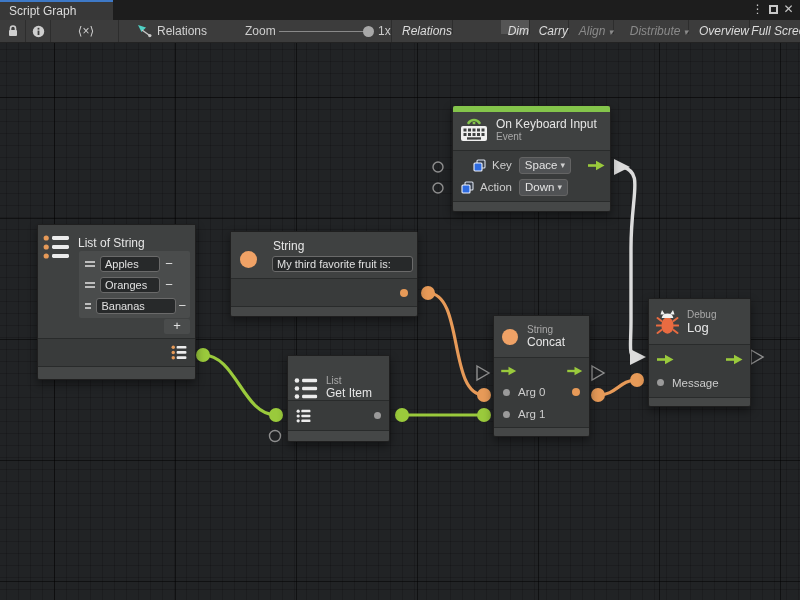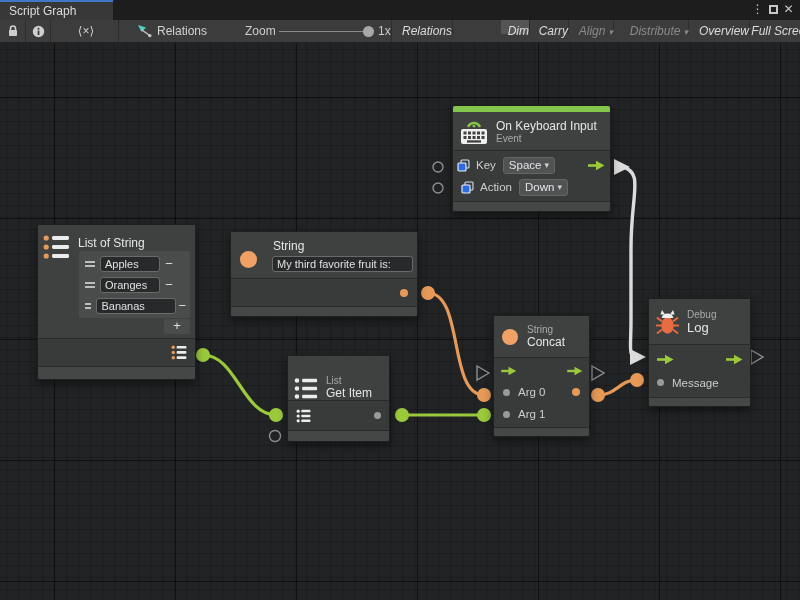--- a/index.html
+++ b/index.html
@@ -152,21 +152,21 @@
       <polygon points="592,323 604,330 592,337" fill="none" stroke-width="1.4" stroke="#8f8f8f"></polygon>
       <polygon points="751,307 763,314 751,321" fill="none" stroke-width="1.4" stroke="#8f8f8f"></polygon>
 
       <circle cx="438" cy="124" r="5" fill="none" stroke-width="1.4" stroke="#8f8f8f"></circle>
       <circle cx="438" cy="145" r="5" fill="none" stroke-width="1.4" stroke="#8f8f8f"></circle>
       <circle cx="275" cy="393" r="5.5" fill="none" stroke-width="1.4" stroke="#8f8f8f"></circle>
     </svg>
 
     <div class="node" style="left:452px; top:62px; width:159px;">
       <div style="height: 6px; border-radius: 2px 2px 0px 0px; background: rgb(132, 197, 75);"></div>
-      <div class="nhead" style="height:38px; display:flex; align-items:center; padding:0 6px;">
+      <div class="nhead" style="height:38px; display:flex; align-items:flex-end; padding:8px 6px;">
         <span style="margin-right:7px; display:inline-flex;">
           <svg width="30" height="27" viewBox="0 0 30 27">
               <path d="M9.5,8 A6.5,6.5 0 0 1 20.5,8" stroke="#84c54b" stroke-width="2.6" fill="none" stroke-linecap="round"></path>
               <rect x="13.7" y="7" width="2.6" height="2.2" fill="#84c54b"></rect>
               <rect x="2" y="11" width="26" height="15" rx="2" fill="#f0f0f0"></rect>
               <g fill="#3f4141">
                 <rect x="4.5" y="13.5" width="3" height="3"></rect>
                 <rect x="9" y="13.5" width="3" height="3"></rect>
                 <rect x="13.5" y="13.5" width="3" height="3"></rect>
                 <rect x="18" y="13.5" width="3" height="3"></rect>
@@ -180,21 +180,21 @@
               </g>
             </svg>
         </span>
         <span>
           <div class="ntitle">On Keyboard Input</div>
           <div class="nsub">Event</div>
         </span>
       </div>
       <div class="nsep"></div>
       <div class="nbody" style="padding:3px 0;">
-        <div class="prow" style="height:22px; padding-left:4px;justify-content:space-between;">
+        <div class="prow" style="height:22px; padding-left:20px;justify-content:space-between;">
           <span style="display:inline-flex; margin-right:6px;">
             <svg width="13" height="13" viewBox="0 0 13 13">
                 <rect x="4" y="1" width="8" height="8" rx="1" fill="#39414e" stroke="#d9e0ec" stroke-width="1.1"></rect>
                 <rect x="1" y="4" width="8" height="8" rx="1" fill="#2e6be0" stroke="#eef2fb" stroke-width="1.1"></rect>
               </svg>
           </span>
           <span class="plabel">Key</span>
           <span class="dropdown" style="margin-left:7px;">
               <span>Space</span>
               <span class="caret">▾</span>

